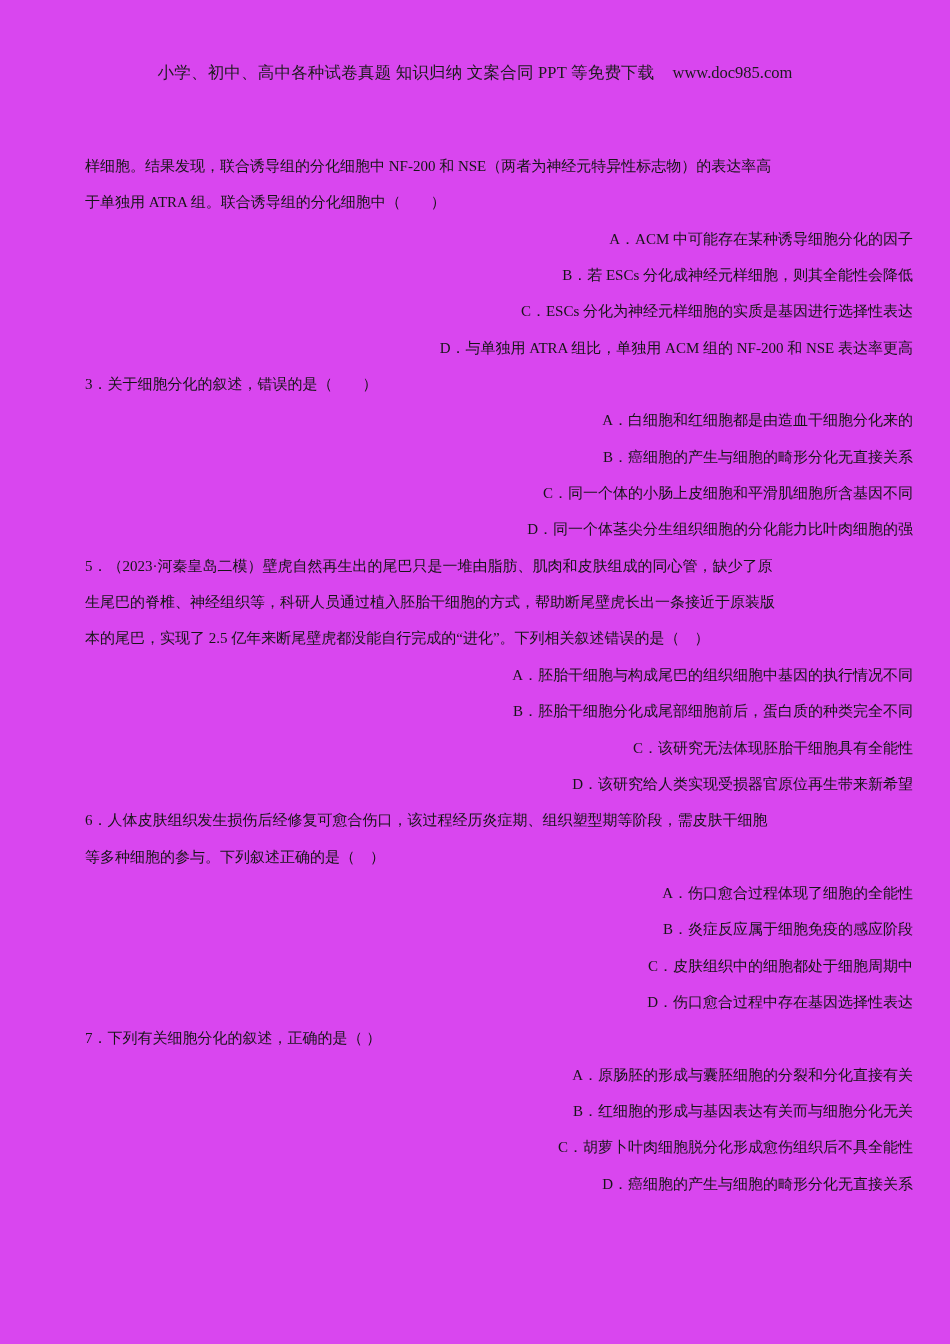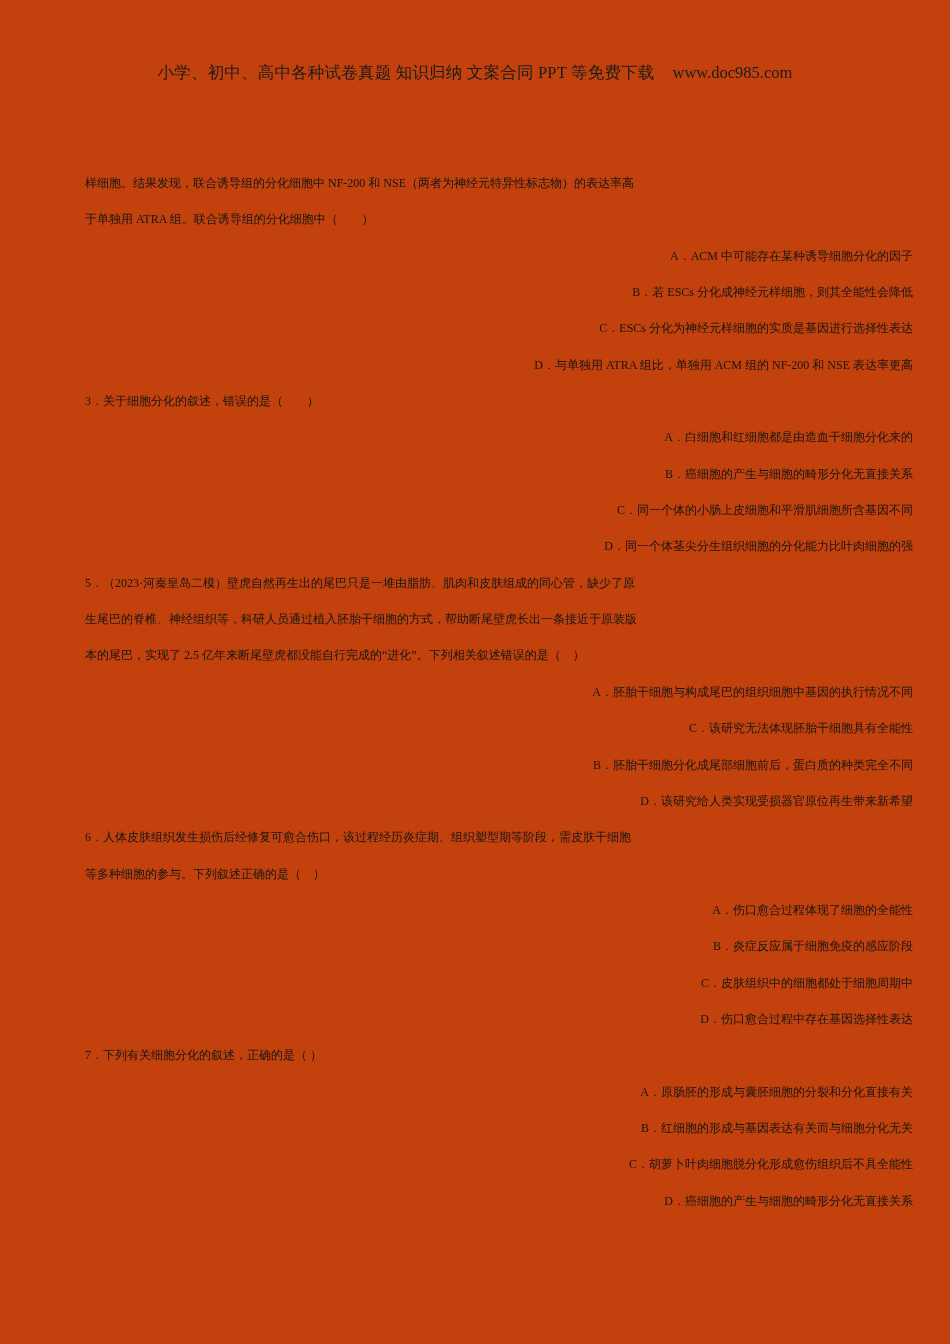--- a/index.html
+++ b/index.html
@@ -5,43 +5,42 @@
   html, body { margin: 0; padding: 0; }
   body {
     width: 950px; height: 1344px;
     background: #ffffff;
     font-family: "Liberation Serif", "DejaVu Serif", serif;
     color: #1c1c1c;
   }
   .page {
     position: relative;
     width: 950px; height: 1344px;
-    background: #c2410c;
+    background: #d946ef;
     overflow: hidden;
   }
   .page-header {
     position: absolute;
     top: 62px; left: 0;
     width: 950px;
     text-align: center;
     font-size: 16.5px;
     line-height: 22px;
     white-space: nowrap;
     color: #1c1c1c;
   }
   .page-header .site-info { letter-spacing: 0.2px; }
   .page-header .url { margin-left: 18px; }
   .doc-body {
     position: absolute;
     top: 148px; left: 85px;
     width: 828px;
-    font-size: 12px;
+    font-size: 15px;
     line-height: 36.35px;
     color: #161616;
-    margin-top: 17px;
   }
   .line { white-space: nowrap; }
   .line.option { padding-left: 27px; text-align: right; }
 </style>
 </head>
 <body>
 
 <div class="page">
 
   <div class="page-header">
@@ -57,22 +56,22 @@
       <div class="line option">D．与单独用 ATRA 组比，单独用 ACM 组的 NF-200 和 NSE 表达率更高</div>
       <div class="line para">3．关于细胞分化的叙述，错误的是（　　）</div>
       <div class="line option">A．白细胞和红细胞都是由造血干细胞分化来的</div>
       <div class="line option">B．癌细胞的产生与细胞的畸形分化无直接关系</div>
       <div class="line option">C．同一个体的小肠上皮细胞和平滑肌细胞所含基因不同</div>
       <div class="line option">D．同一个体茎尖分生组织细胞的分化能力比叶肉细胞的强</div>
       <div class="line para">5．（2023·河秦皇岛二模）壁虎自然再生出的尾巴只是一堆由脂肪、肌肉和皮肤组成的同心管，缺少了原</div>
       <div class="line para">生尾巴的脊椎、神经组织等，科研人员通过植入胚胎干细胞的方式，帮助断尾壁虎长出一条接近于原装版</div>
       <div class="line para">本的尾巴，实现了 2.5 亿年来断尾壁虎都没能自行完成的“进化”。下列相关叙述错误的是（　）</div>
       <div class="line option">A．胚胎干细胞与构成尾巴的组织细胞中基因的执行情况不同</div>
+      <div class="line option">B．胚胎干细胞分化成尾部细胞前后，蛋白质的种类完全不同</div>
       <div class="line option">C．该研究无法体现胚胎干细胞具有全能性</div>
-      <div class="line option">B．胚胎干细胞分化成尾部细胞前后，蛋白质的种类完全不同</div>
       <div class="line option">D．该研究给人类实现受损器官原位再生带来新希望</div>
       <div class="line para">6．人体皮肤组织发生损伤后经修复可愈合伤口，该过程经历炎症期、组织塑型期等阶段，需皮肤干细胞</div>
       <div class="line para">等多种细胞的参与。下列叙述正确的是（　）</div>
       <div class="line option">A．伤口愈合过程体现了细胞的全能性</div>
       <div class="line option">B．炎症反应属于细胞免疫的感应阶段</div>
       <div class="line option">C．皮肤组织中的细胞都处于细胞周期中</div>
       <div class="line option">D．伤口愈合过程中存在基因选择性表达</div>
       <div class="line para">7．下列有关细胞分化的叙述，正确的是（ ）</div>
       <div class="line option">A．原肠胚的形成与囊胚细胞的分裂和分化直接有关</div>
       <div class="line option">B．红细胞的形成与基因表达有关而与细胞分化无关</div>

